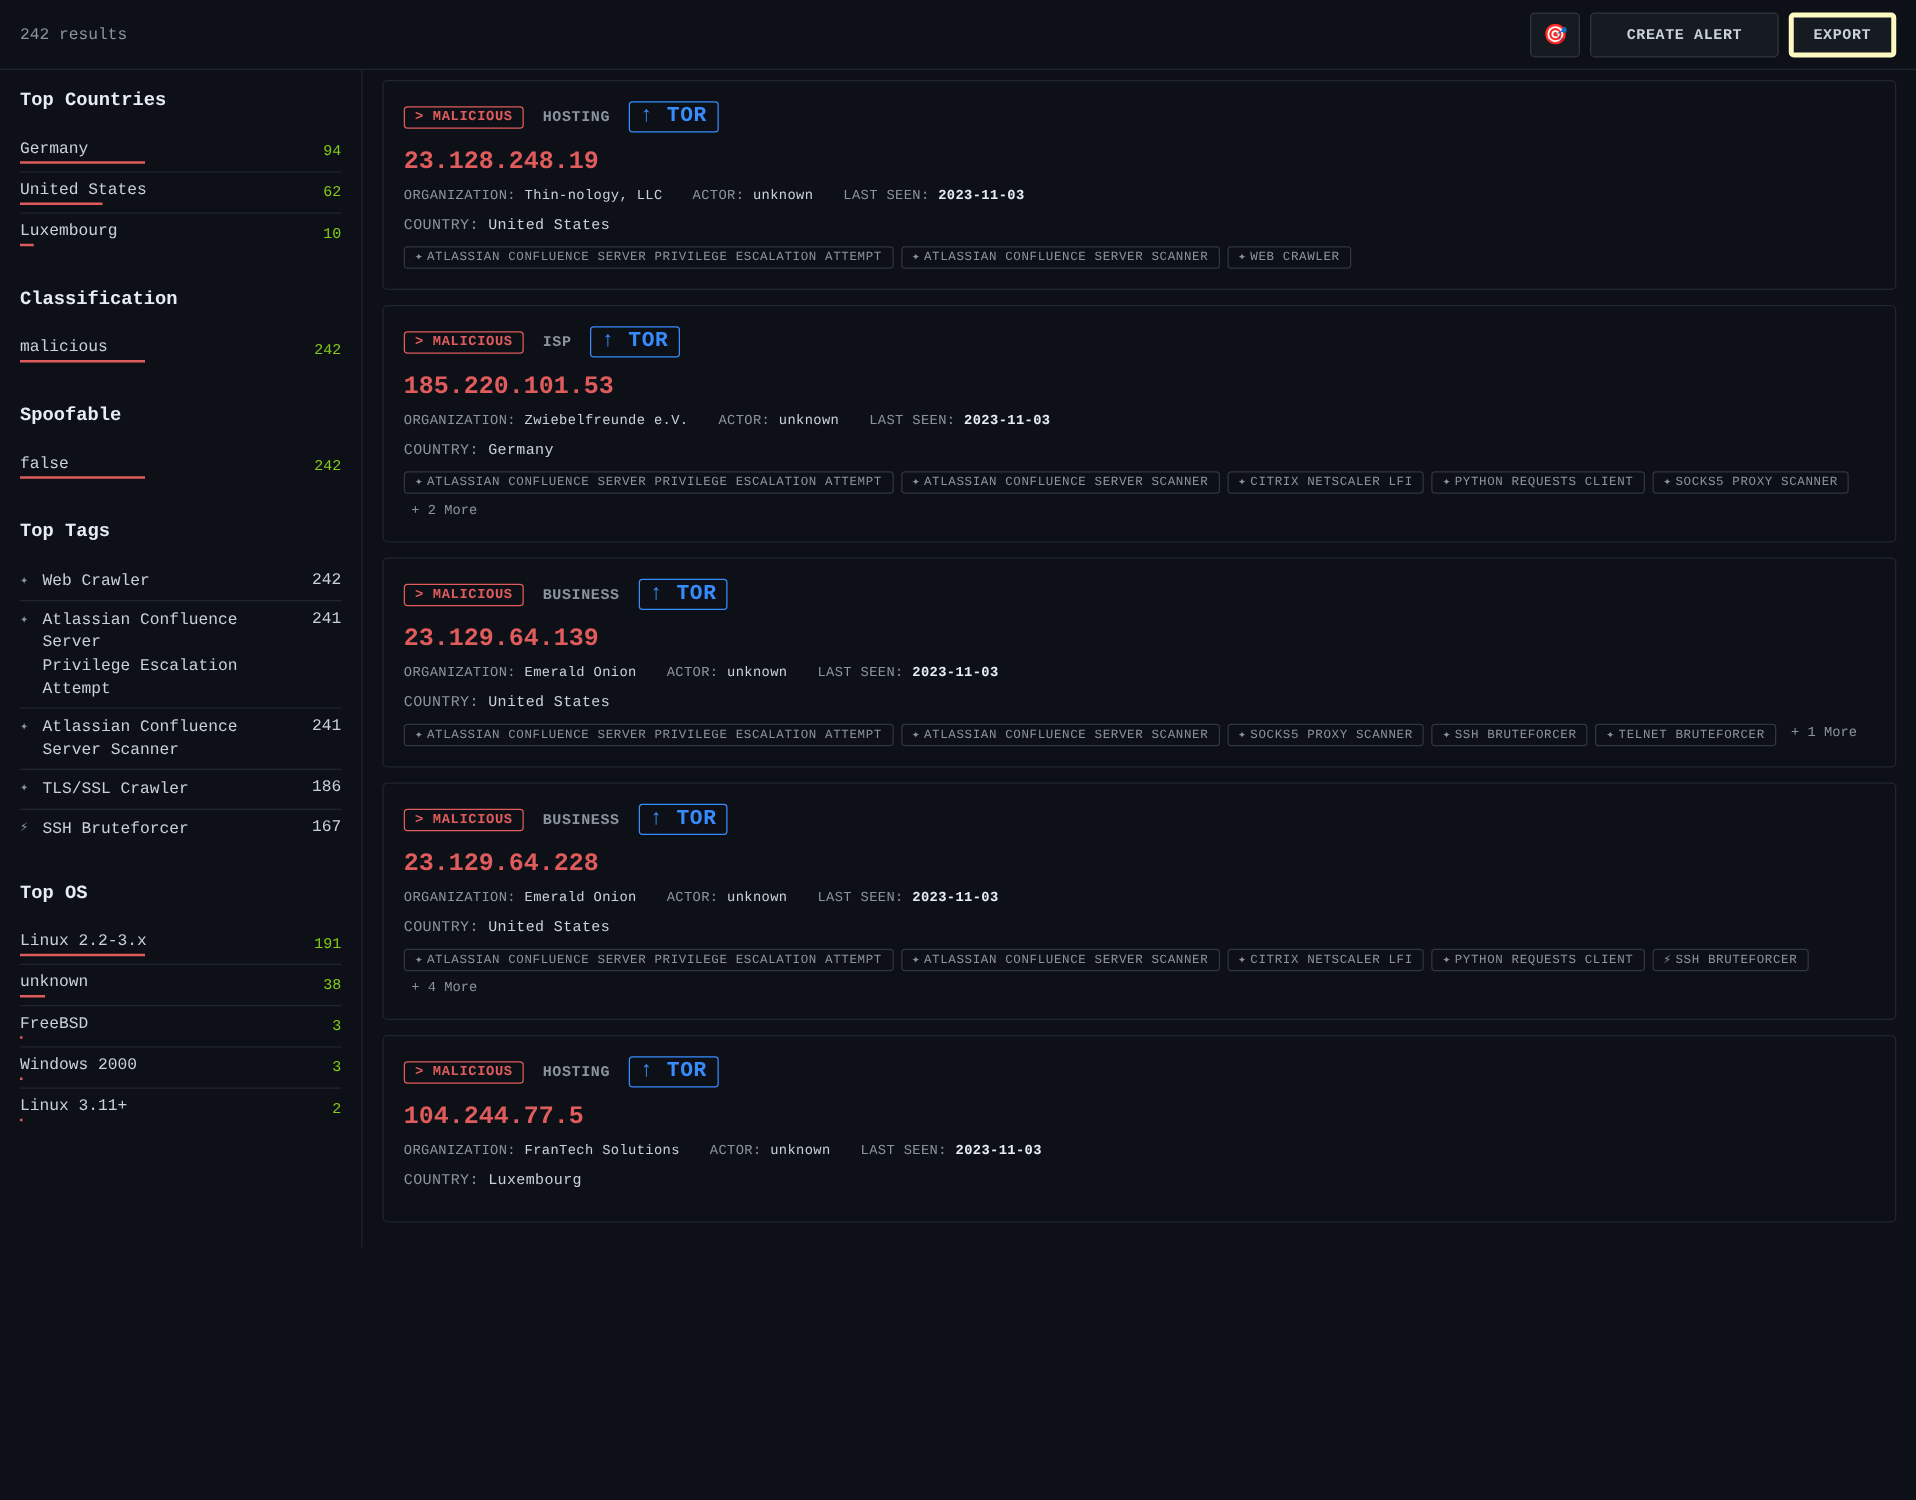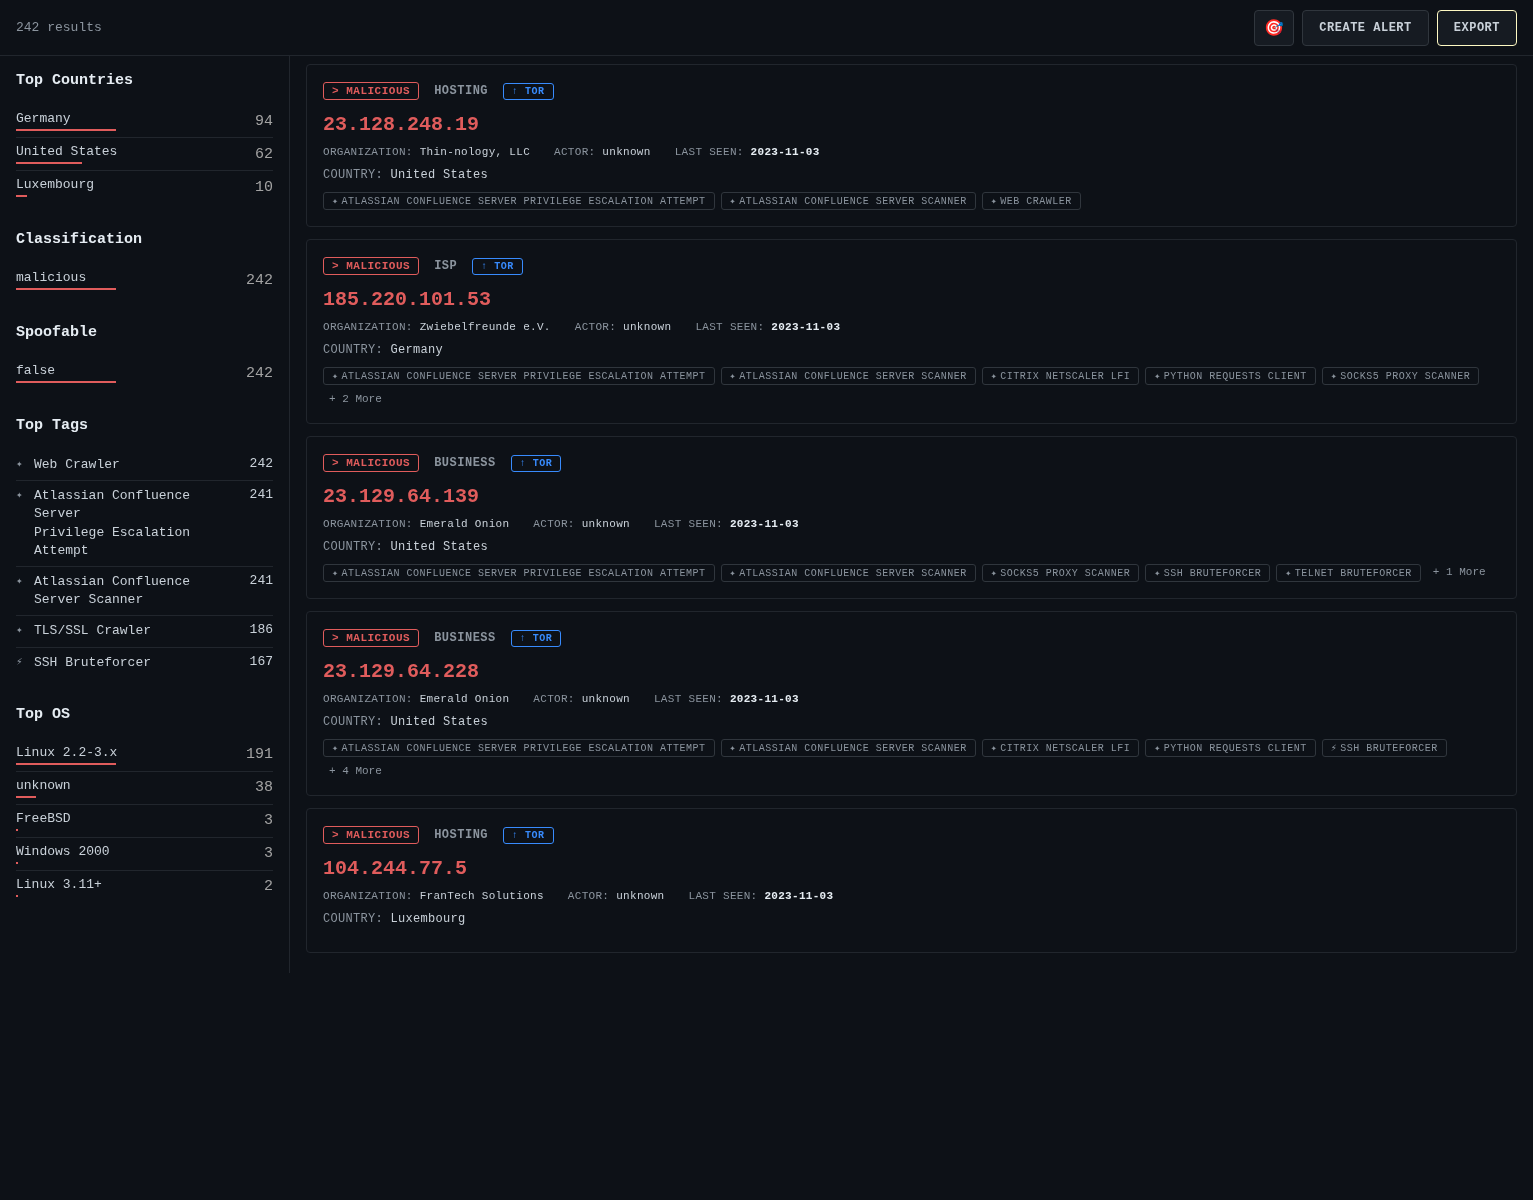--- a/index.html
+++ b/index.html
@@ -41,36 +41,36 @@
       border-radius: 4px;
       display: flex;
       align-items: center;
       justify-content: center;
       cursor: pointer;
       color: #c9d1d9;
       font-size: 16px;
     }
     .create-alert-btn {
       height: 36px;
-      padding: 0 16px;
+      padding: 0 28px;
       background: #161b22;
       border: 1px solid #30363d;
       border-radius: 4px;
       color: #c9d1d9;
       font-family: 'Courier New', Courier, monospace;
       font-size: 12px;
       font-weight: bold;
       letter-spacing: 0.5px;
       cursor: pointer;
     }
     .export-btn {
       height: 36px;
       padding: 0 16px;
       background: #161b22;
-      border: 1px solid #fef9c3;
+      border: 4px solid #fef9c3;
       border-radius: 4px;
       color: #c9d1d9;
       font-family: 'Courier New', Courier, monospace;
       font-size: 12px;
       font-weight: bold;
       letter-spacing: 0.5px;
       cursor: pointer;
     }
 
     
@@ -103,22 +103,22 @@
       border-bottom: 1px solid #21262d;
     }
     .sidebar-row:last-child {
       border-bottom: none;
     }
     .sidebar-row-label {
       color: #c9d1d9;
       font-size: 13px;
     }
     .sidebar-row-count {
-      color: #a3a3a3;
-      font-size: 15px;
+      color: #84cc16;
+      font-size: 12px;
     }
     .sidebar-bar {
       height: 2px;
       background: #e05c5c;
       margin-top: 3px;
     }
     .tag-item {
       display: flex;
       align-items: flex-start;
       padding: 6px 0;
@@ -196,21 +196,21 @@
     .badge-business {
       color: #8b949e;
       background: transparent;
       border-color: transparent;
       font-size: 12px;
     }
     .badge-tor {
       border-color: #388bfd;
       color: #388bfd;
       background: transparent;
-      font-size: 10px;
+      font-size: 17px;
     }
     .badge-tor::before { content: '↑ '; }
     .card-ip {
       font-size: 20px;
       color: #e05c5c;
       font-weight: bold;
       margin-bottom: 10px;
       cursor: pointer;
     }
     .card-meta {

